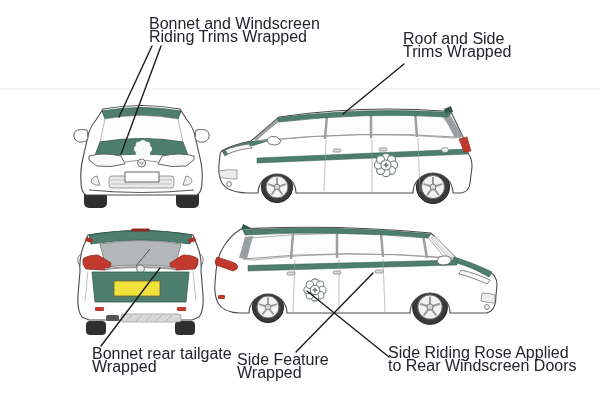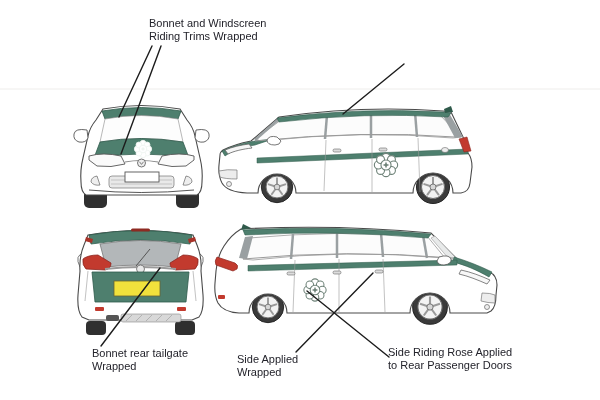--- a/index.html
+++ b/index.html
@@ -4,21 +4,21 @@
 <style>
   html,body{margin:0;padding:0;background:#fff;}
   .canvas{
     position:relative;width:600px;height:400px;overflow:hidden;
     background:var(--background,#ffffff);
     font-family:"Liberation Sans",sans-serif;
   }
   .art{position:absolute;left:0;top:0;width:600px;height:400px;}
   .label{
     position:absolute;
-    font-size:11px;line-height:13px;
+    font-size:16px;line-height:13px;
     color:var(--label-text,#23232b);
     white-space:nowrap;
   }
   .label span{display:block;}
 </style>
 </head>
 <body>
 
 <div class="canvas">
 
@@ -179,26 +179,30 @@
     <line x1="101" y1="346" x2="160" y2="268"></line>
     <line x1="296" y1="352" x2="373" y2="273"></line>
     <line x1="389" y1="357" x2="307" y2="291"></line>
   </g>
 </svg>
 
 <div class="label" style="left:149px;top:17px">
   <span>Bonnet and Windscreen</span>
   <span>Riding Trims Wrapped</span>
 </div>
+<div class="label" style="left:403px;top:32px">
+  <span>Roof and Side</span>
+  <span>Trims Wrapped</span>
+</div>
 <div class="label" style="left:92px;top:347px">
   <span>Bonnet rear tailgate</span>
   <span>Wrapped</span>
 </div>
 <div class="label" style="left:237px;top:353px">
-  <span>Side Applied</span>
+  <span>Side Feature</span>
   <span>Wrapped</span>
 </div>
 <div class="label" style="left:388px;top:346px">
   <span>Side Riding Rose Applied</span>
-  <span>to Rear Passenger Doors</span>
+  <span>to Rear Windscreen Doors</span>
 </div>
 
 </div>
 
 </body></html>

